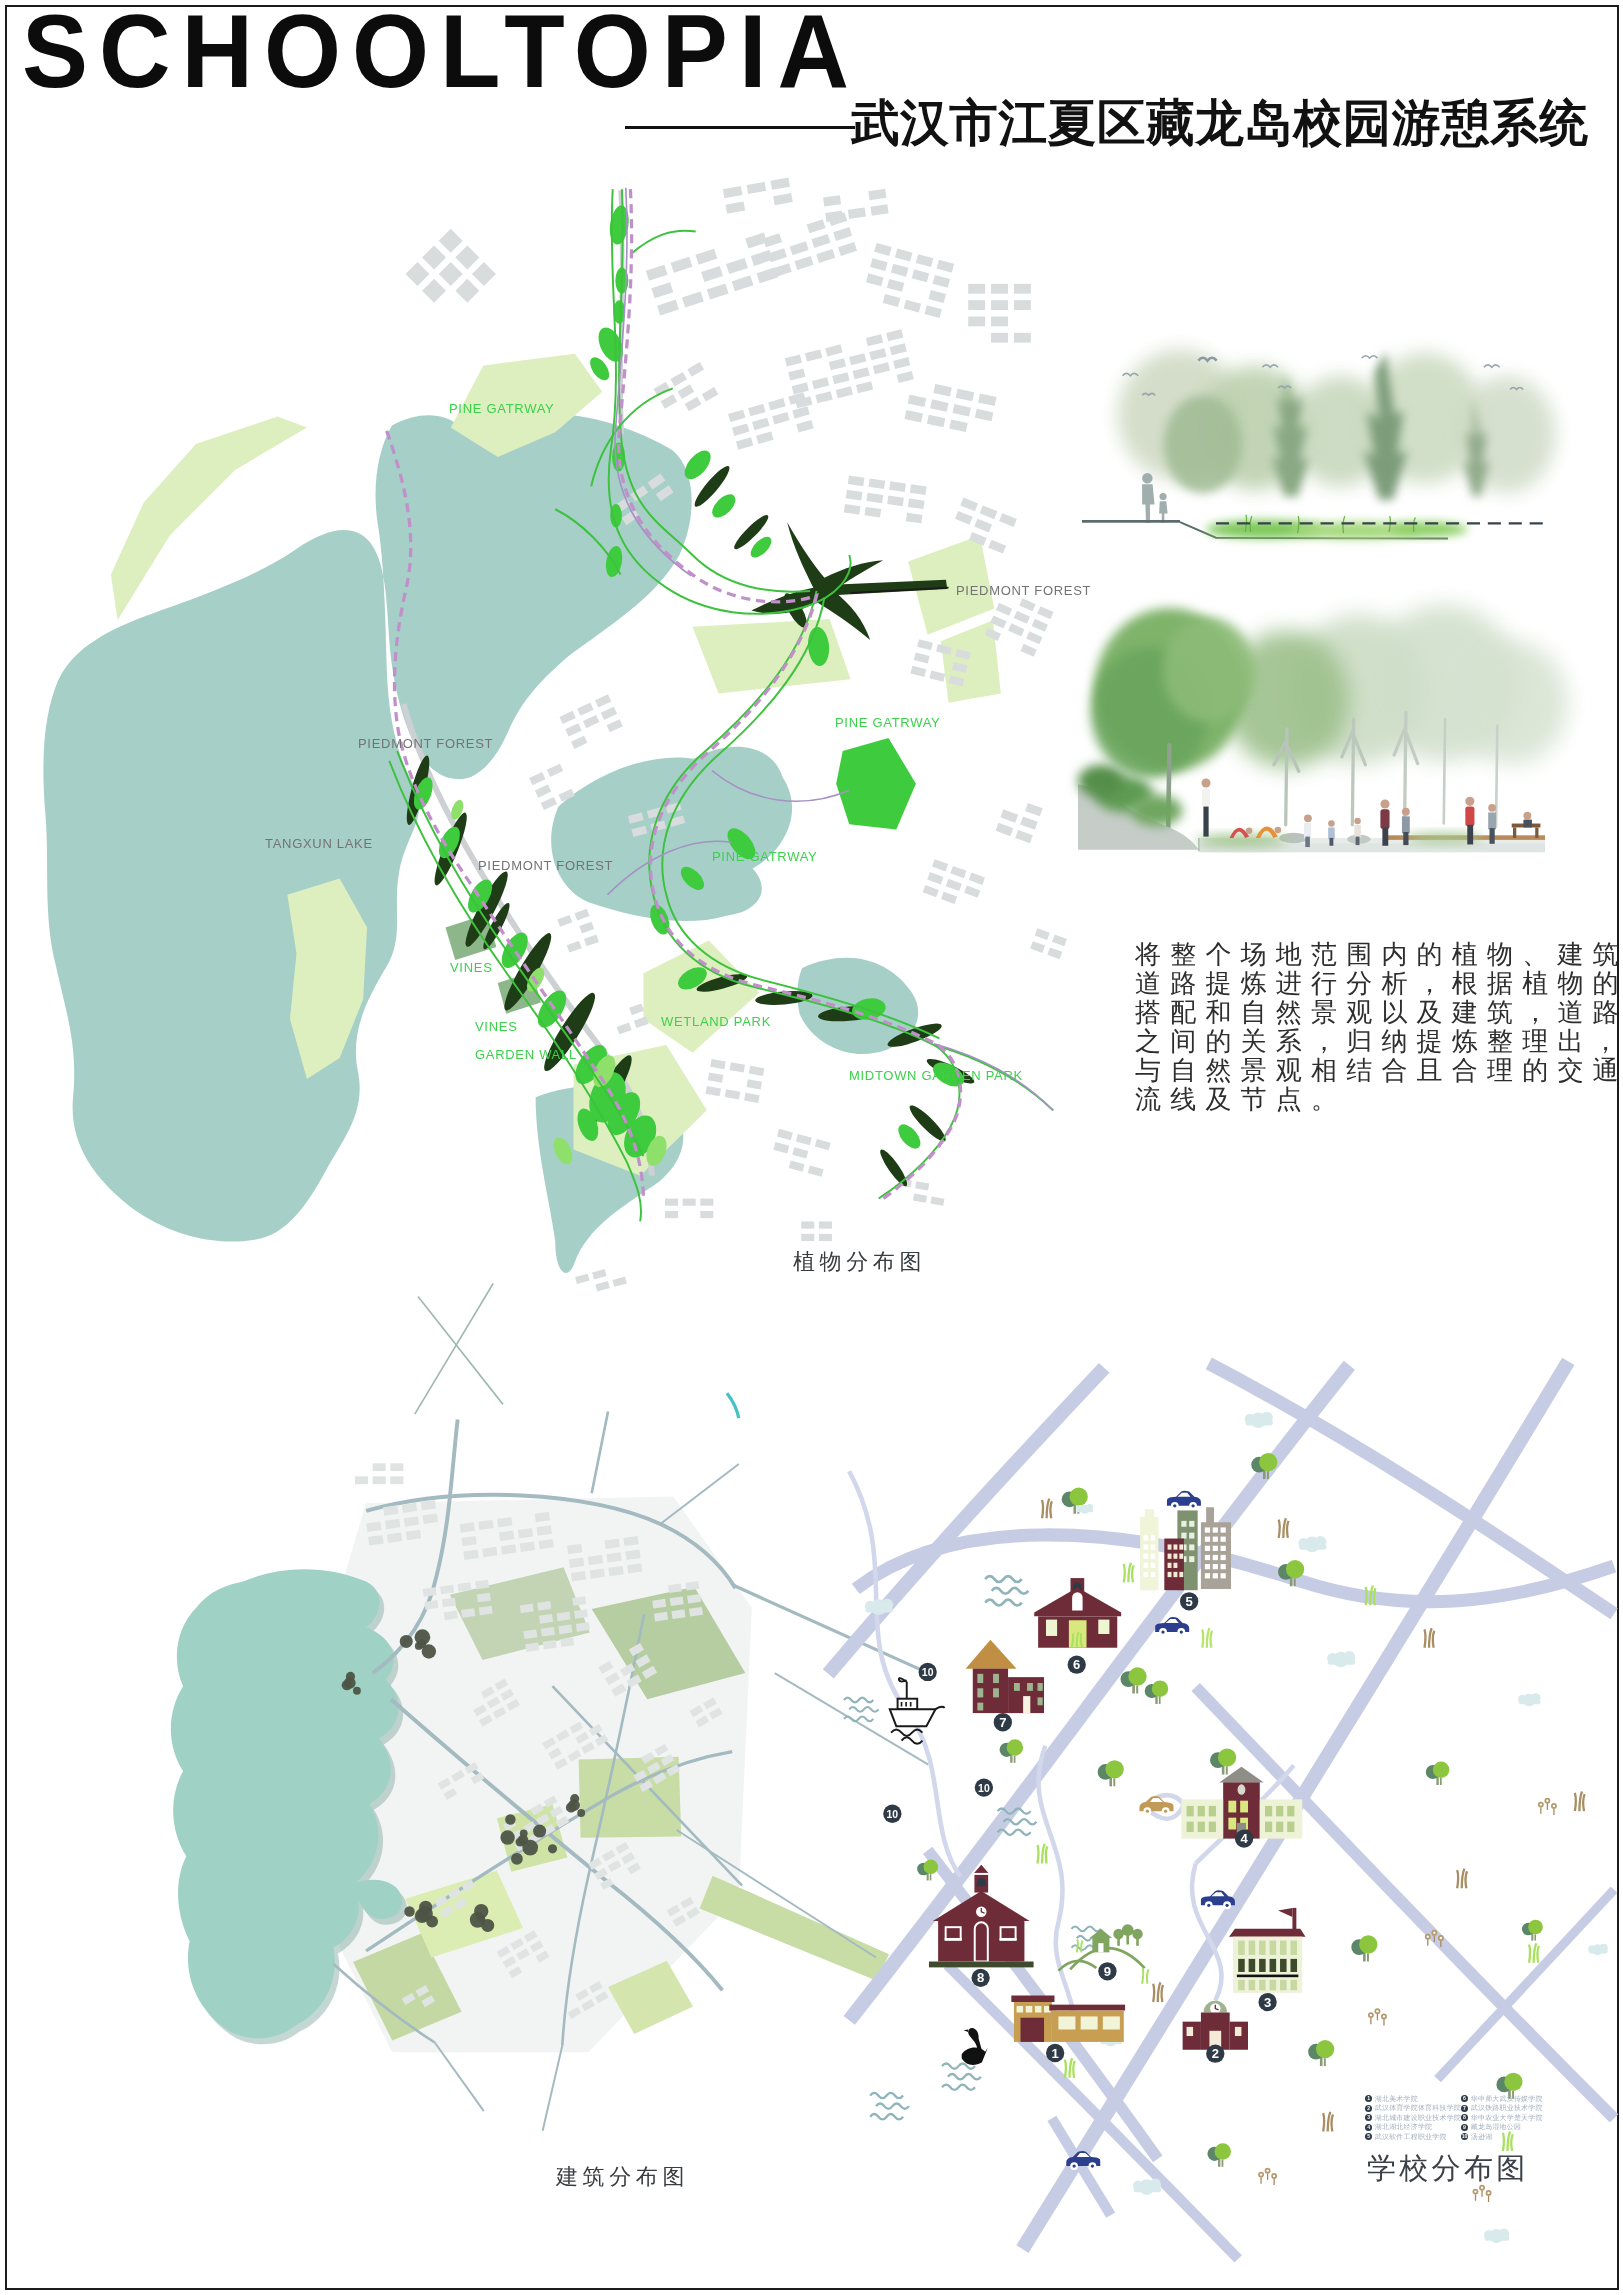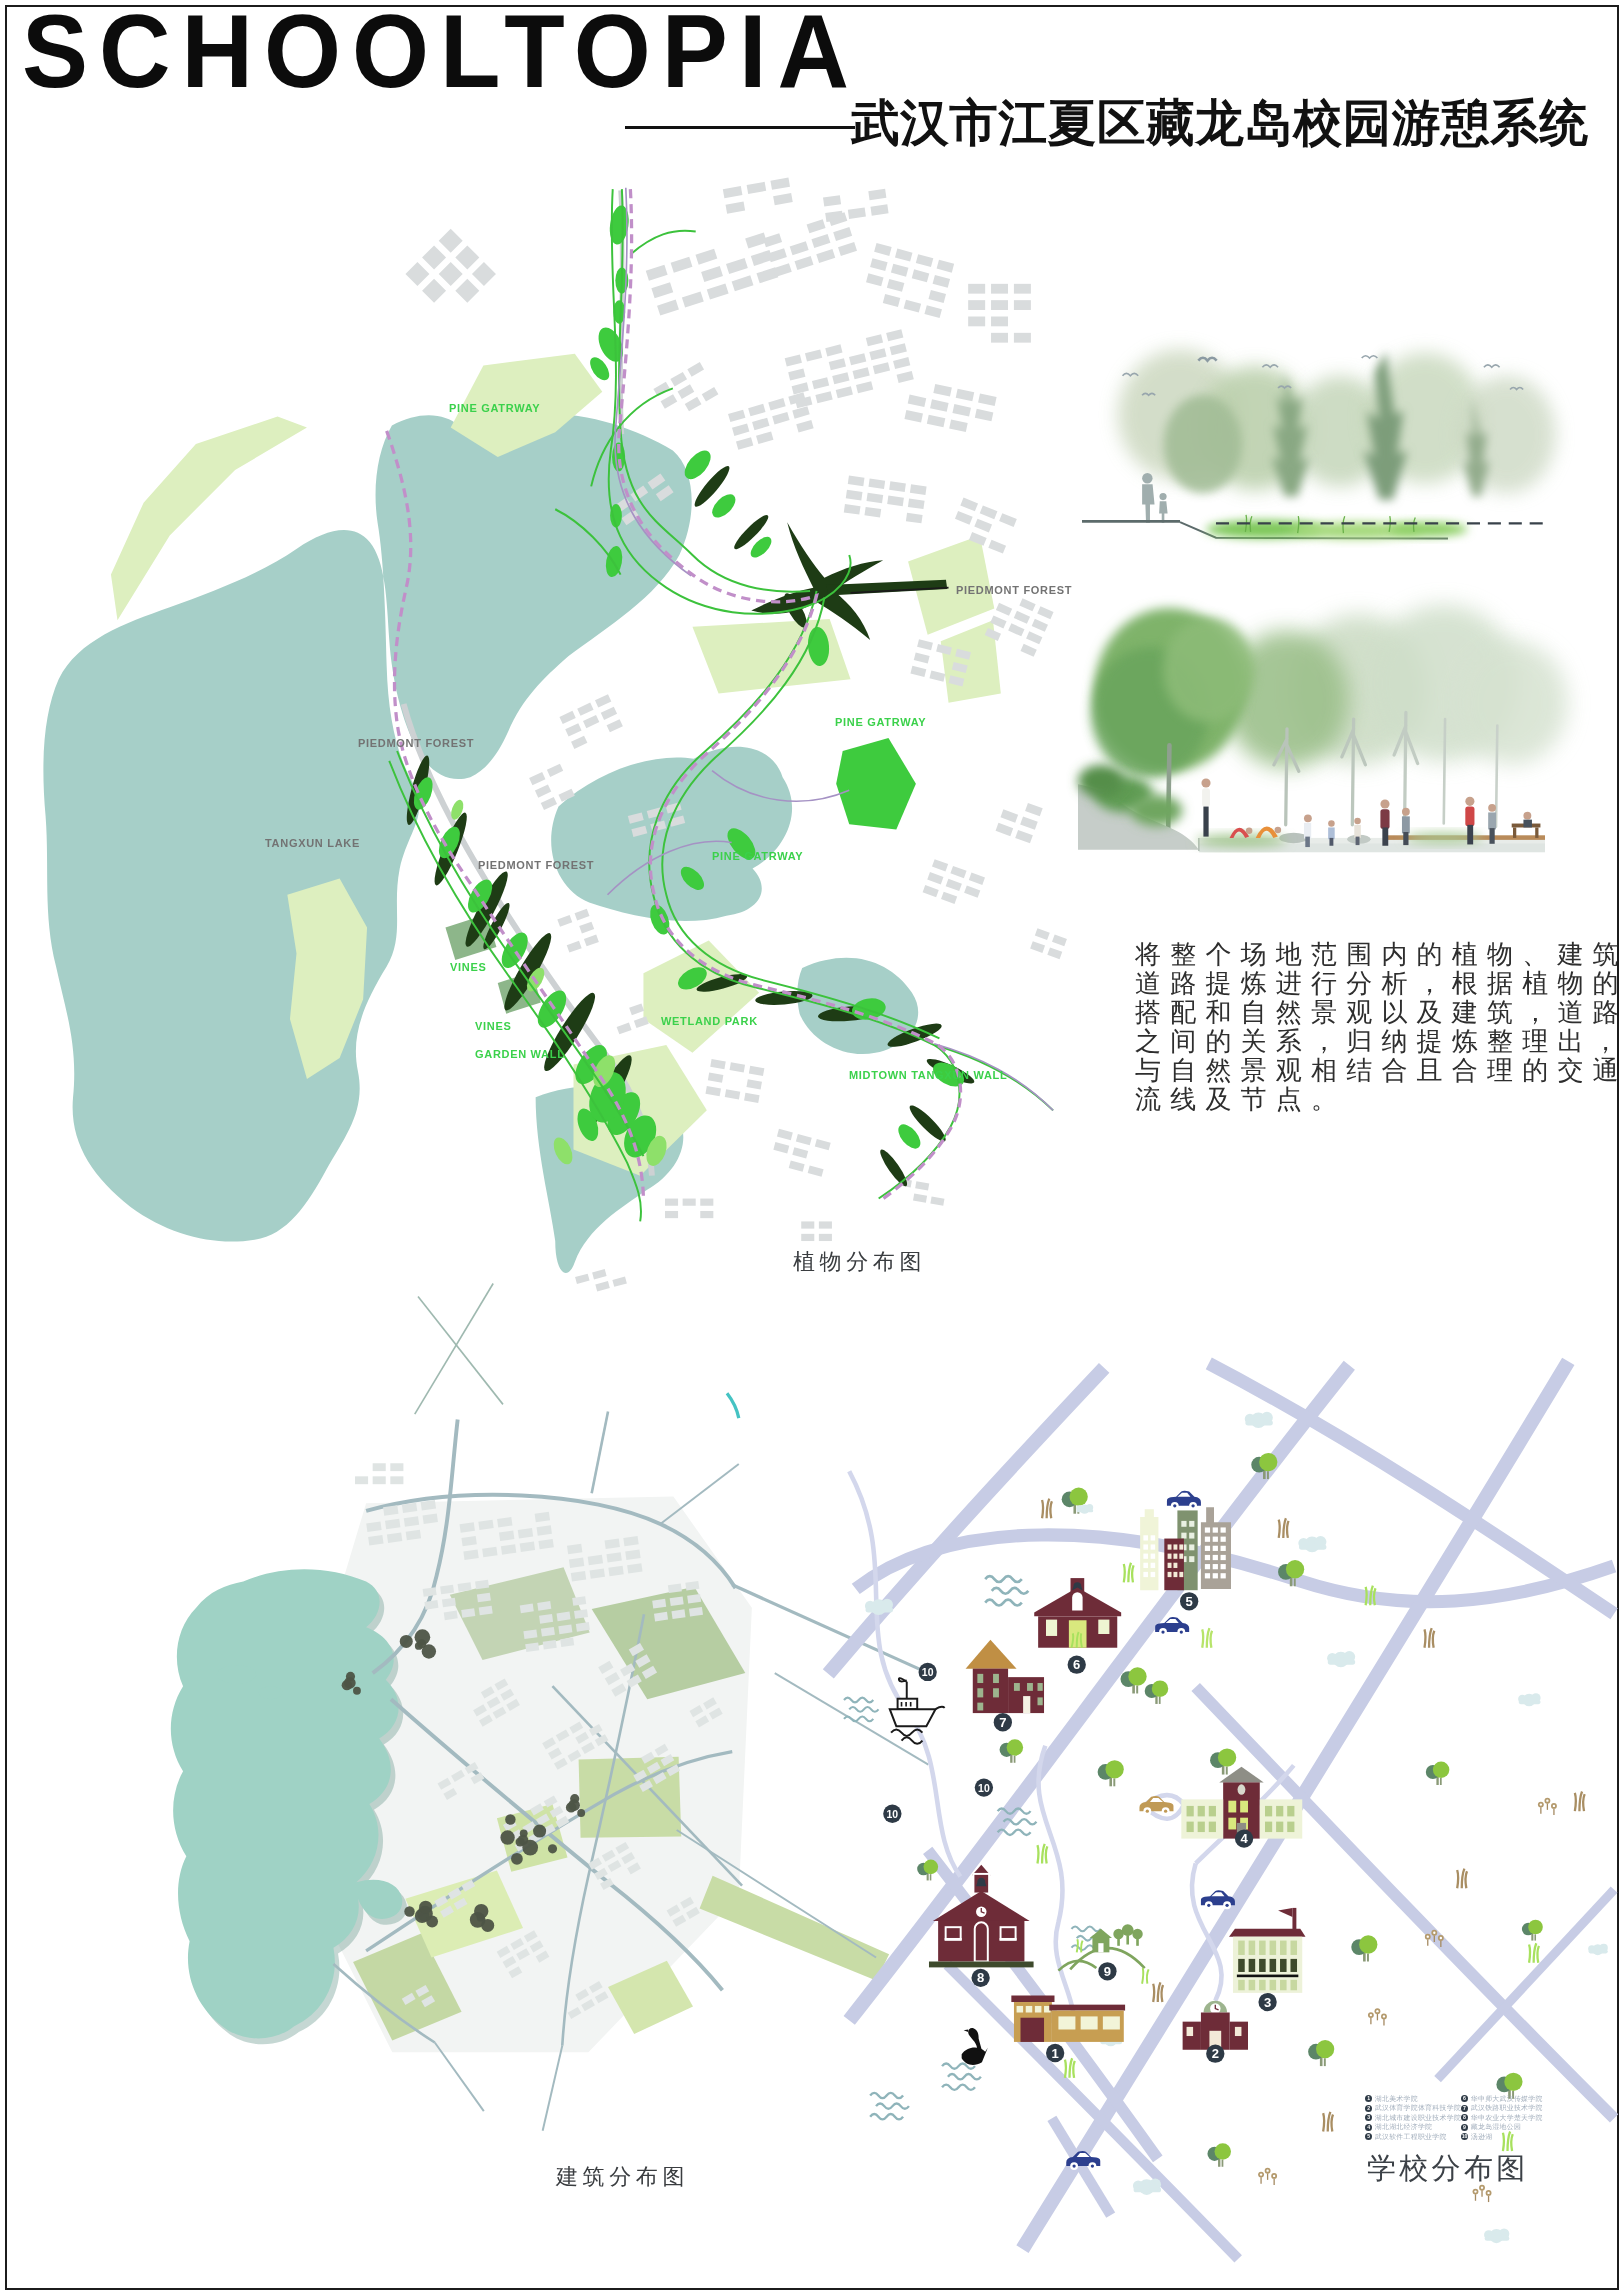--- a/index.html
+++ b/index.html
@@ -3,21 +3,21 @@
 <meta charset="utf-8">
 <style>
   html,body{margin:0;padding:0;background:#fff;}
   .page{position:relative;width:1624px;height:2295px;background:#fff;overflow:hidden;
         font-family:"Liberation Sans","DejaVu Sans",sans-serif;}
   .page-border{position:absolute;left:5.2px;top:5.2px;right:5.2px;bottom:5.2px;border:2px solid #1c1c1c;pointer-events:none;}
   .main-title{position:absolute;left:22px;top:-7.8px;font-size:99px;font-weight:700;letter-spacing:11px;color:#0c0c0c;transform:scaleY(1.04);transform-origin:top left;white-space:nowrap;}
   .title-rule{position:absolute;left:625px;top:126px;width:230px;height:3.3px;background:#111;}
   .cn-title{position:absolute;left:851px;top:90px;width:766px;font-family:"Liberation Serif","DejaVu Serif",serif;font-weight:700;font-size:50px;letter-spacing:0.7px;color:#111;white-space:nowrap;transform:scaleX(.97);transform-origin:left;}
   .en-subtitle{position:absolute;left:854px;top:149px;width:765px;font-size:29px;font-weight:700;color:#2b2b2b;letter-spacing:0px;white-space:nowrap;}
-  .map-label{position:absolute;font-weight:700;font-size:11px;letter-spacing:0.7px;white-space:nowrap;transform:translate(0,-50%);}
+  .map-label{position:absolute;font-weight:400;font-size:13px;letter-spacing:0.7px;white-space:nowrap;transform:translate(0,-50%);}
   .map-label.bright{color:#3bd14b;}
   .map-label.dark{color:#737373;}
   .map-label.lake{color:#737373;}
   .caption{position:absolute;font-size:22px;color:#3a3d40;letter-spacing:4.6px;white-space:nowrap;}
   .desc{position:absolute;left:1135px;top:940px;width:458px;font-size:26px;line-height:29px;letter-spacing:9.2px;color:#2e2e2e;}
   .desc div{white-space:nowrap;}
   .legend{position:absolute;left:1365px;top:2094px;display:flex;gap:9.2px;}
   .legend .col{display:flex;flex-direction:column;}
   .legend-item{display:flex;align-items:center;height:9.5px;}
   .legend-item .dot{width:7.2px;height:7.2px;border-radius:50%;background:#2e3a46;color:#fff;font-size:5.2px;font-weight:700;line-height:7.2px;text-align:center;flex:0 0 7.2px;}
@@ -470,21 +470,21 @@
       <div class="map-label dark" style="left: 956px; top: 590px;">PIEDMONT FOREST</div>
       <div class="map-label bright" style="left: 835px; top: 722px;">PINE GATRWAY</div>
       <div class="map-label dark" style="left: 358px; top: 743px;">PIEDMONT FOREST</div>
       <div class="map-label lake" style="left: 265px; top: 843px;">TANGXUN LAKE</div>
       <div class="map-label dark" style="left: 478px; top: 865px;">PIEDMONT FOREST</div>
       <div class="map-label bright" style="left: 712px; top: 856px;">PINE GATRWAY</div>
       <div class="map-label bright" style="left: 450px; top: 967px;">VINES</div>
       <div class="map-label bright" style="left: 475px; top: 1026px;">VINES</div>
       <div class="map-label bright" style="left: 475px; top: 1054px;">GARDEN WALL</div>
       <div class="map-label bright" style="left: 661px; top: 1021px;">WETLAND PARK</div>
-      <div class="map-label bright" style="left: 849px; top: 1075px;">MIDTOWN TANGXUN WALL</div>
+      <div class="map-label bright" style="left: 849px; top: 1075px;">MIDTOWN GARDEN PARK</div>
     </div>
   <div class="caption" style="left:793px;top:1247px;">植物分布图</div>
 
   <svg style="left:1082px;top:333px;" width="464" height="203" viewBox="0 0 710 310">
     <defs>
       <filter id="b1" x="-50%" y="-50%" width="200%" height="200%">
           <feGaussianBlur stdDeviation="7"></feGaussianBlur>
         </filter>
       <filter id="b2" x="-50%" y="-50%" width="200%" height="200%">
           <feGaussianBlur stdDeviation="14"></feGaussianBlur>

